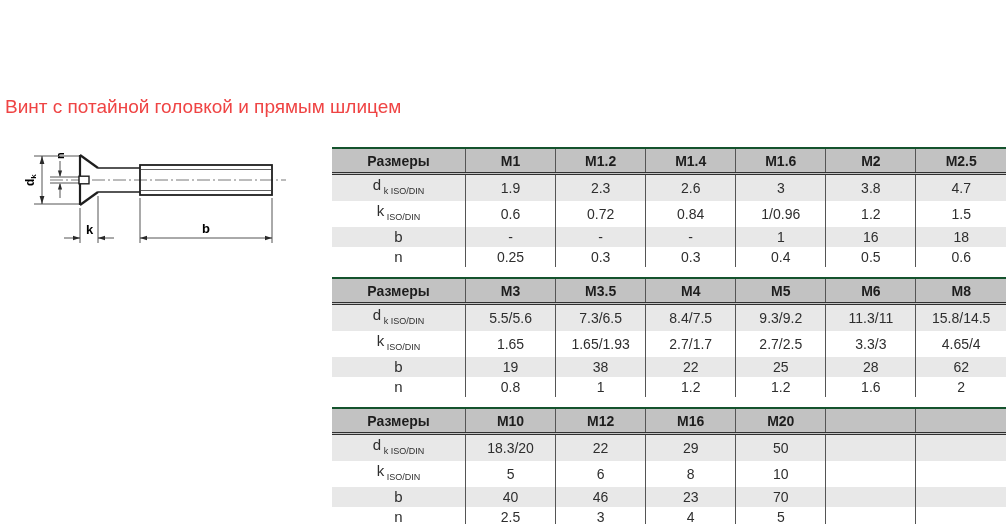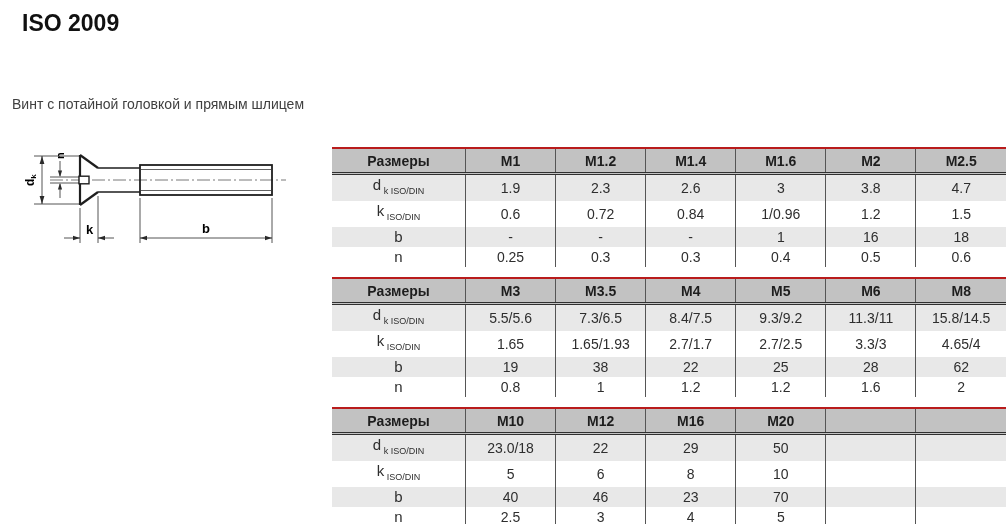--- a/index.html
+++ b/index.html
@@ -3,51 +3,50 @@
 <meta charset="utf-8">
 <style>
   html,body{margin:0;padding:0;}
   body{
     width:1006px;height:524px;position:relative;background:#fff;
     font-family:"Liberation Sans","DejaVu Sans",sans-serif;color:#1c1c1c;
     overflow:hidden;
   }
   .title-block{position:absolute;left:22px;top:8px;line-height:31px;}
   .title-line{font-size:23px;font-weight:700;color:#111;}
-  .subtitle{position:absolute;left:12px;top:96px;font-size:14px;color:#404040;}
+  .subtitle{position:absolute;left:5px;top:96px;font-size:19px;color:#ef4444;}
   .drawing-wrap{position:absolute;left:12px;top:142px;width:316px;height:116px;}
   svg text{font-family:"Liberation Sans","DejaVu Sans",sans-serif;}
 
   .dim-table{
     position:absolute;left:332px;width:674px;
     border-collapse:collapse;table-layout:fixed;
     font-size:14px;color:#2e2e2e;
   }
   .t1{top:147px;} .t2{top:277px;} .t3{top:407px;}
   .dim-table th{
     background:var(--header_bg,#c2c2c2);
-    border-top:2px solid #b91c1c;
+    border-top:2px solid #14532d;
     border-bottom:3px double #2f2f2f;
     height:23px;font-size:14px;font-weight:700;color:#1e1e1e;
     padding:0;text-align:center;
   }
   .dim-table th:first-child{width:133px;}
   .dim-table th + th, .dim-table td + td{border-left:1px solid #555;}
   .dim-table td{
     height:20px;padding:0;text-align:center;line-height:20px;background:#fff;
   }
   .dim-table tr.alt td{background:var(--row_alt_bg,#e8e8e8);}
   .dim-table td.lbl .lm{font-size:15px;}
   .dim-table td.lbl sub{font-size:9px;}
 </style>
 </head>
 <body>
 
 <div class="title-block">
-  <div class="title-line">ISO 2009</div>
 </div>
 
 <div class="subtitle">Винт с потайной головкой и прямым шлицем</div>
 
 <div class="drawing-wrap">
 <svg width="316" height="116" viewBox="0 0 316 116">
 
   <line x1="38" y1="38" x2="274" y2="38" stroke="#555" stroke-width="0.8" stroke-dasharray="13 3 2 3"></line>
 
   <g stroke="#2a2a2a" stroke-width="0.8">
@@ -225,21 +224,21 @@
         <th>M12</th>
         <th>M16</th>
         <th>M20</th>
         <th></th>
         <th></th>
       </tr>
     </thead>
   <tbody>
       <tr class="alt">
         <td class="lbl"><span class="lm">d</span><sub> k ISO/DIN</sub></td>
-        <td>23.0/18</td>
+        <td>18.3/20</td>
         <td>22</td>
         <td>29</td>
         <td>50</td>
         <td></td>
         <td></td>
       </tr>
       <tr>
         <td class="lbl"><span class="lm">k</span><sub> ISO/DIN</sub></td>
         <td>5</td>
         <td>6</td>

